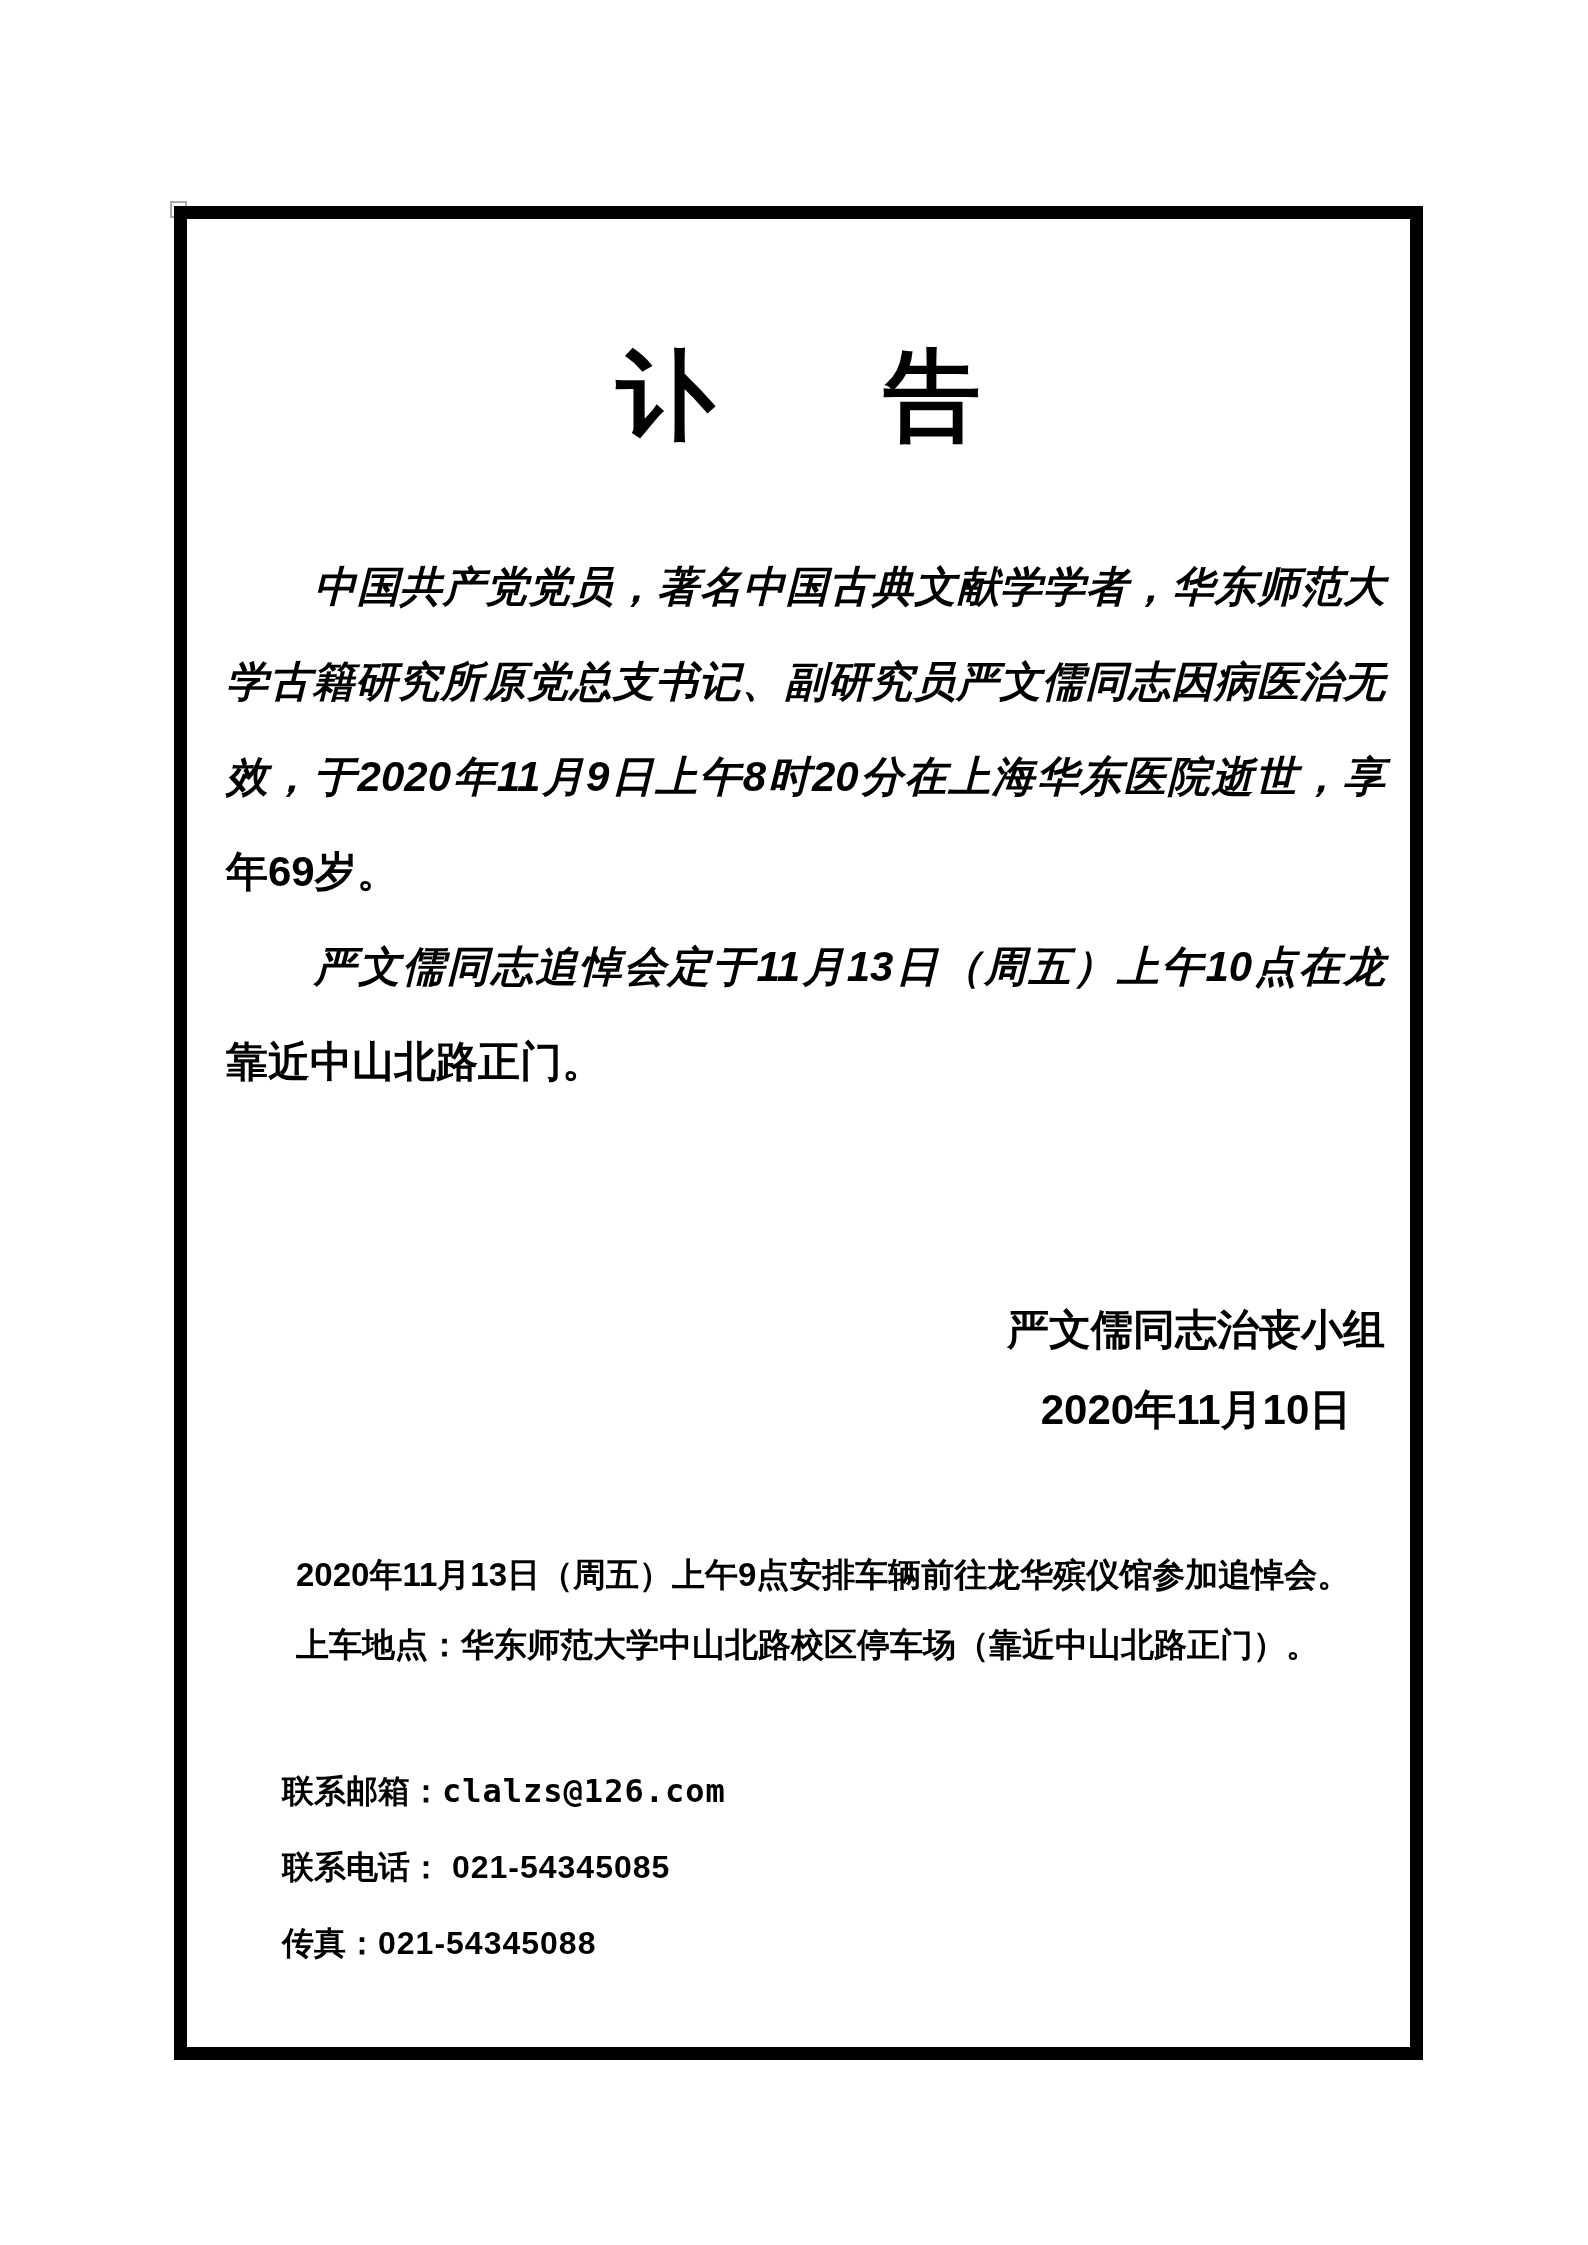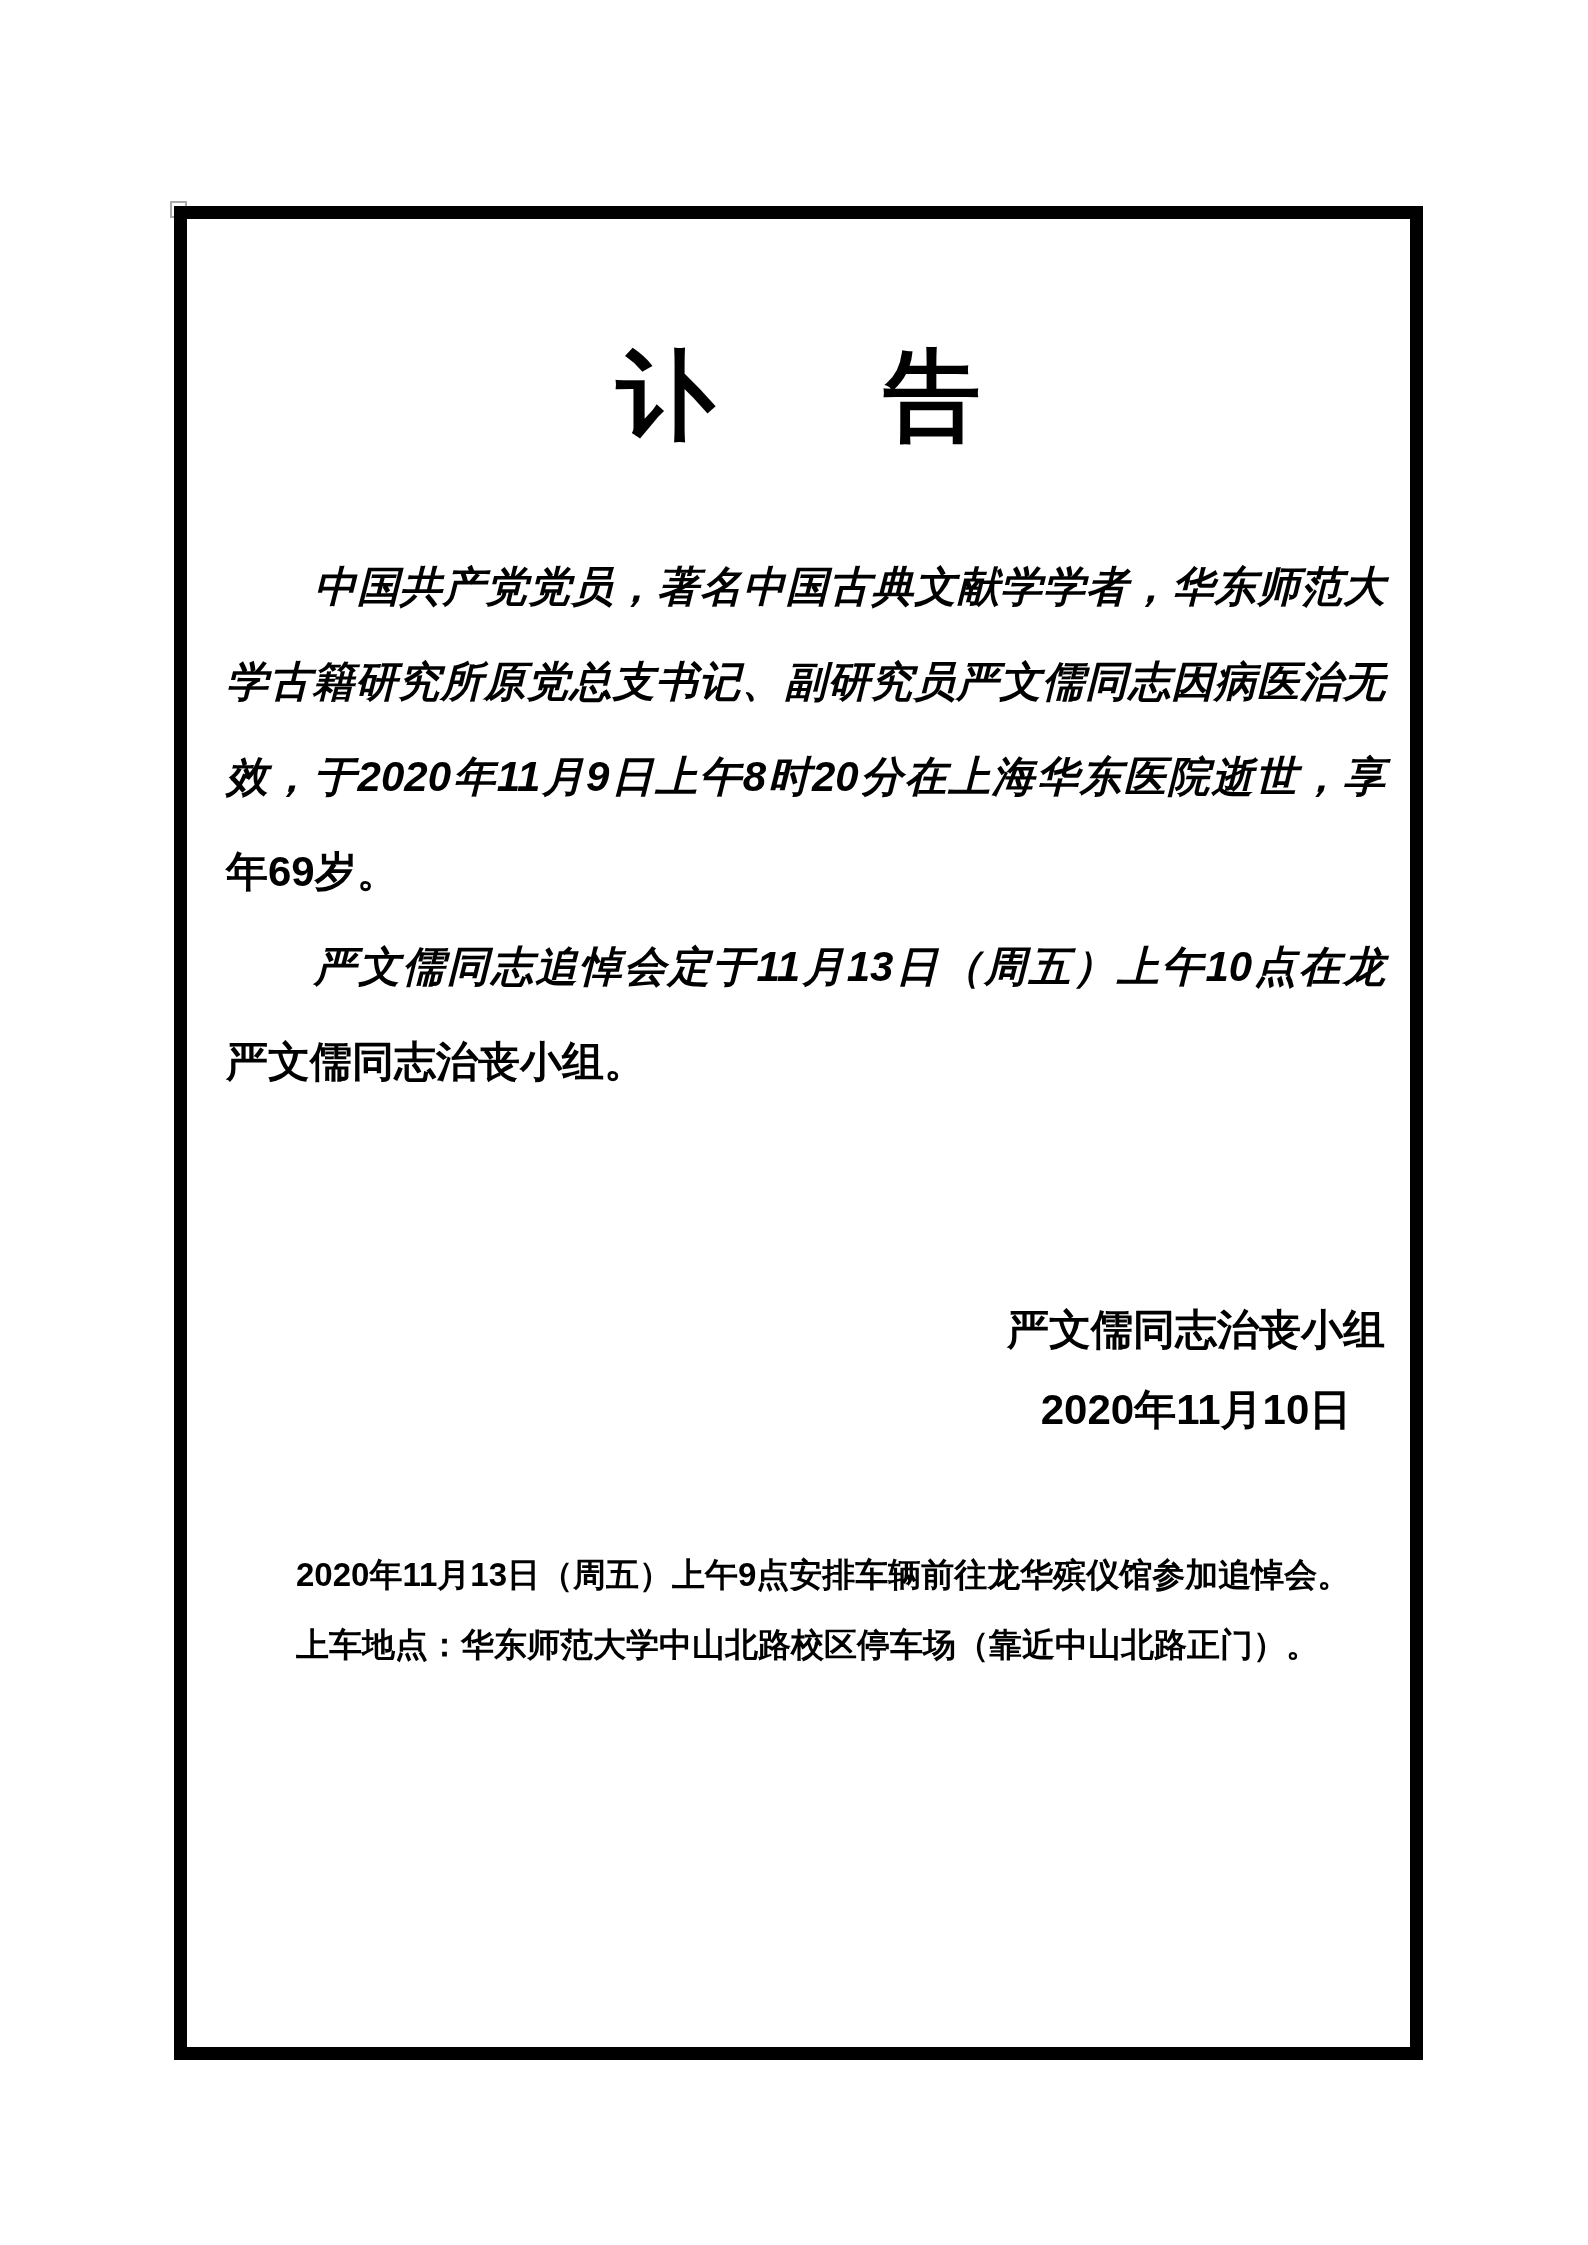--- a/index.html
+++ b/index.html
@@ -91,27 +91,32 @@
     <span>讣</span>
     <span>告</span>
   </div>
 
   <div class="body-text">
     <div class="line fill indent">中国共产党党员，著名中国古典文献学学者，华东师范大</div>
     <div class="line fill">学古籍研究所原党总支书记、副研究员严文儒同志因病医治无</div>
     <div class="line fill">效，于2020年11月9日上午8时20分在上海华东医院逝世，享</div>
     <div class="line">年69岁。</div>
     <div class="line fill indent">严文儒同志追悼会定于11月13日（周五）上午10点在龙</div>
-    <div class="line">严文儒同志治丧小组。</div>
+    <div class="line">靠近中山北路正门。</div>
   </div>
 
   <div class="signature">
     <div class="line">严文儒同志治丧小组</div>
     <div class="line">2020年11月10日</div>
   </div>
 
   <div class="notes">
     <div class="line">2020年11月13日（周五）上午9点安排车辆前往龙华殡仪馆参加追悼会。</div>
     <div class="line">上车地点：华东师范大学中山北路校区停车场（靠近中山北路正门）。</div>
   </div>
 
+  <div class="contacts">
+    <div class="line"><span>联系邮箱：</span><span class="contact-value mono">clalzs@126.com</span></div>
+    <div class="line"><span>联系电话：</span><span class="contact-value"> 021-54345085</span></div>
+    <div class="line"><span>传真：</span><span class="contact-value">021-54345088</span></div>
+  </div>
 
 </div>
 
 </body></html>

